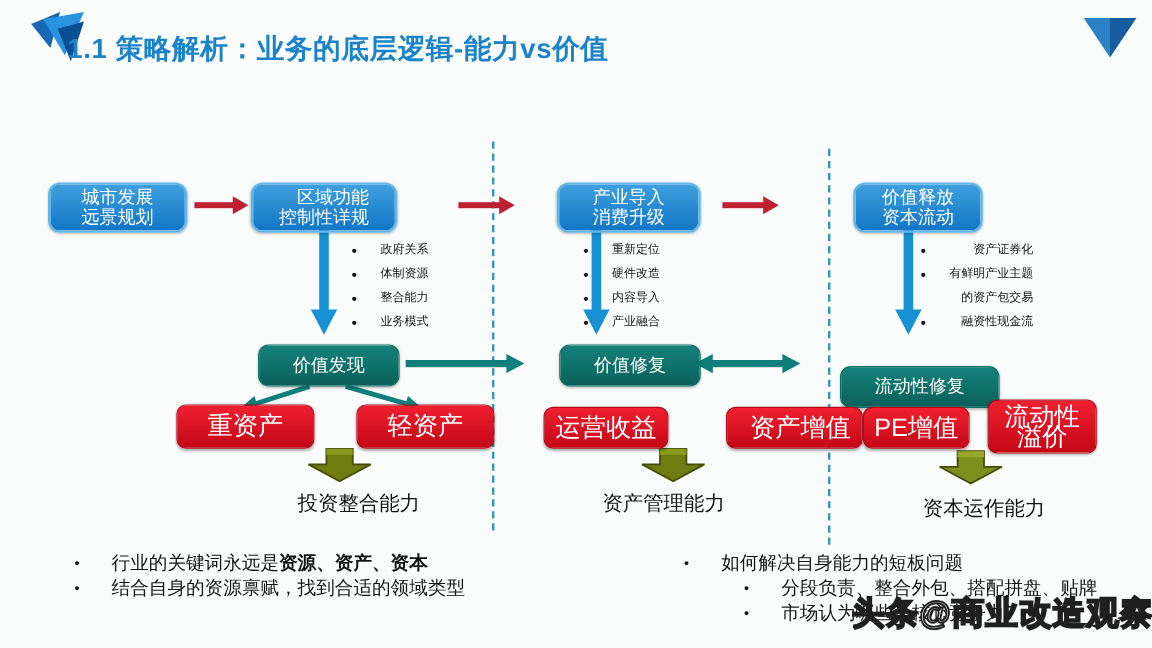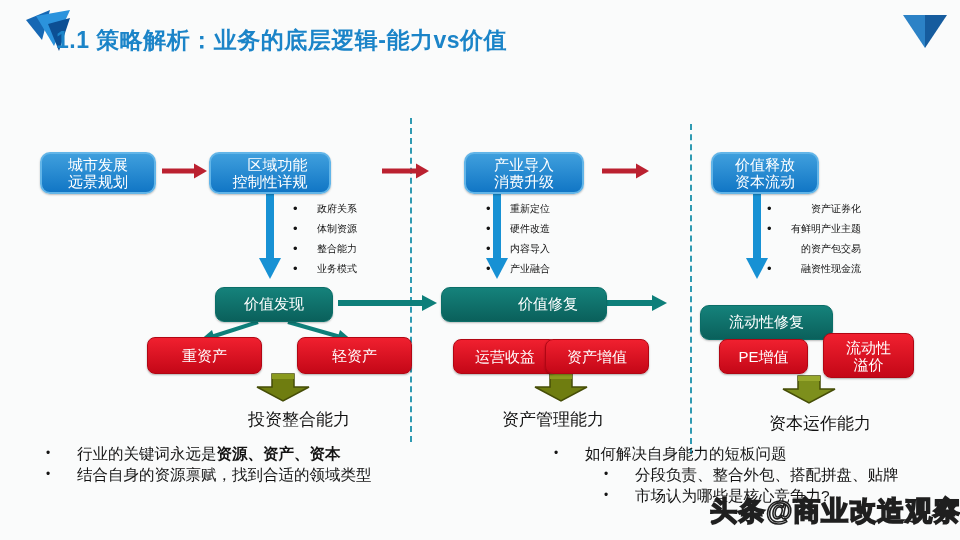--- a/index.html
+++ b/index.html
@@ -39,32 +39,32 @@
   .tealbox{
     background:linear-gradient(#15827b,#0a605b);
     border:1px solid #0b6e68;border-radius:9px;
     font-size:15px;height:33px;top:287px;
     box-shadow:0 1px 2px rgba(0,0,0,.25);
     text-align:right;
   }
   .redbox{
     background:linear-gradient(#f0202f,#c40717);
     border:1px solid #b10613;border-radius:8px;
-    font-size:15px;line-height:18px;height:35px;top:337px;
+    font-size:21px;line-height:18px;height:35px;top:337px;
     box-shadow:0 1px 2px rgba(0,0,0,.3);
   }
   
   ul.blist{position:absolute;margin:0;padding:0;list-style:none;
     font-size:10px;line-height:20px;color:#141414;}
   ul.blist li{position:relative;padding-left:26px;white-space:pre-line;}
   ul.blist li::before{content:"\2022";position:absolute;left:2px;top:0;font-size:13px;color:#141414;}
   
   .ability{position:absolute;font-size:17px;color:#121212;width:160px;text-align:center;}
   
-  ul.notes{position:absolute;margin:0;padding:0;list-style:none;
+  ul.notes{position:absolute;margin:16px;padding:0;list-style:none;
     font-size:15.5px;line-height:21px;color:#141414;}
   ul.notes li{position:relative;padding-left:37px;}
   ul.notes li::before{content:"\2022";position:absolute;left:6px;top:0;font-size:12px;}
   ul.notes li.sub{margin-left:50px;}
   .bold-seg{font-weight:bold;}
   
   .watermark{
     position:absolute;left:710px;top:493px;
     font-size:27px;font-weight:bold;color:#fff;
     -webkit-text-stroke:1.6px #1f1f1f;
@@ -173,27 +173,27 @@
     <li>产业融合</li>
   </ul>
   <ul class="blist" style="left:765px;top:199px;text-align:right;">
     <li>资产证券化</li>
     <li>有鲜明产业主题
 的资产包交易</li>
     <li>融资性现金流</li>
   </ul>
 
   <div class="box tealbox" style="left:215px;width:116px;">价值发现</div>
-  <div class="box tealbox" style="left:441px;width:116px;padding-left:48px;">价值修复</div>
+  <div class="box tealbox" style="left:466px;width:116px;">价值修复</div>
   <div class="box tealbox" style="left:700px;width:131px;margin-top:18px;">流动性修复</div>
 
   <div class="box redbox" style="left:147px;width:113px;">重资产</div>
   <div class="box redbox" style="left:297px;width:113px;">轻资产</div>
   <div class="box redbox" style="left:453px;top:339px;width:102px;height:33px;text-align:center;">运营收益</div>
-  <div class="box redbox" style="left:545px;top:339px;width:102px;height:33px;">资产增值</div>
+  <div class="box redbox" style="left:605px;top:339px;width:102px;height:33px;padding-left:10px;">资产增值</div>
   <div class="box redbox" style="left:719px;top:339px;width:87px;height:33px;">PE增值</div>
   <div class="box redbox" style="left:823px;top:333px;width:89px;height:43px;line-height:17px;">流动性
 溢价</div>
 
   <div class="ability" style="left:190px;top:408px;text-align:right;">投资整合能力</div>
   <div class="ability" style="left:473px;top:408px;">资产管理能力</div>
   <div class="ability" style="left:740px;top:412px;">资本运作能力</div>
 
   <ul class="notes" style="left:40px;top:443px;width:440px;">
     <li><span>行业的关键词永远是</span><span class="bold-seg">资源、资产、资本</span></li>

